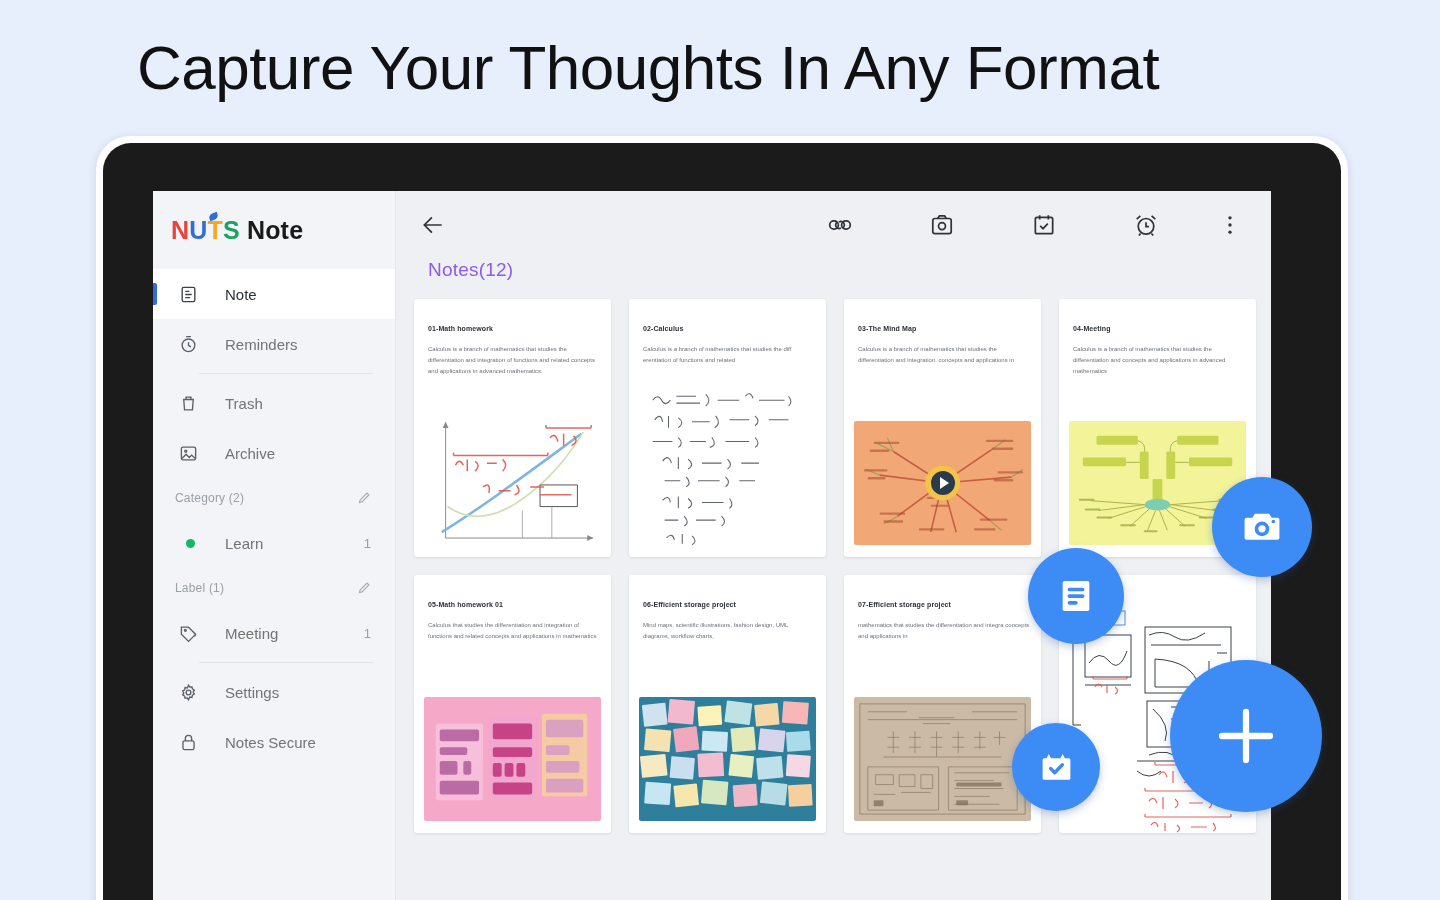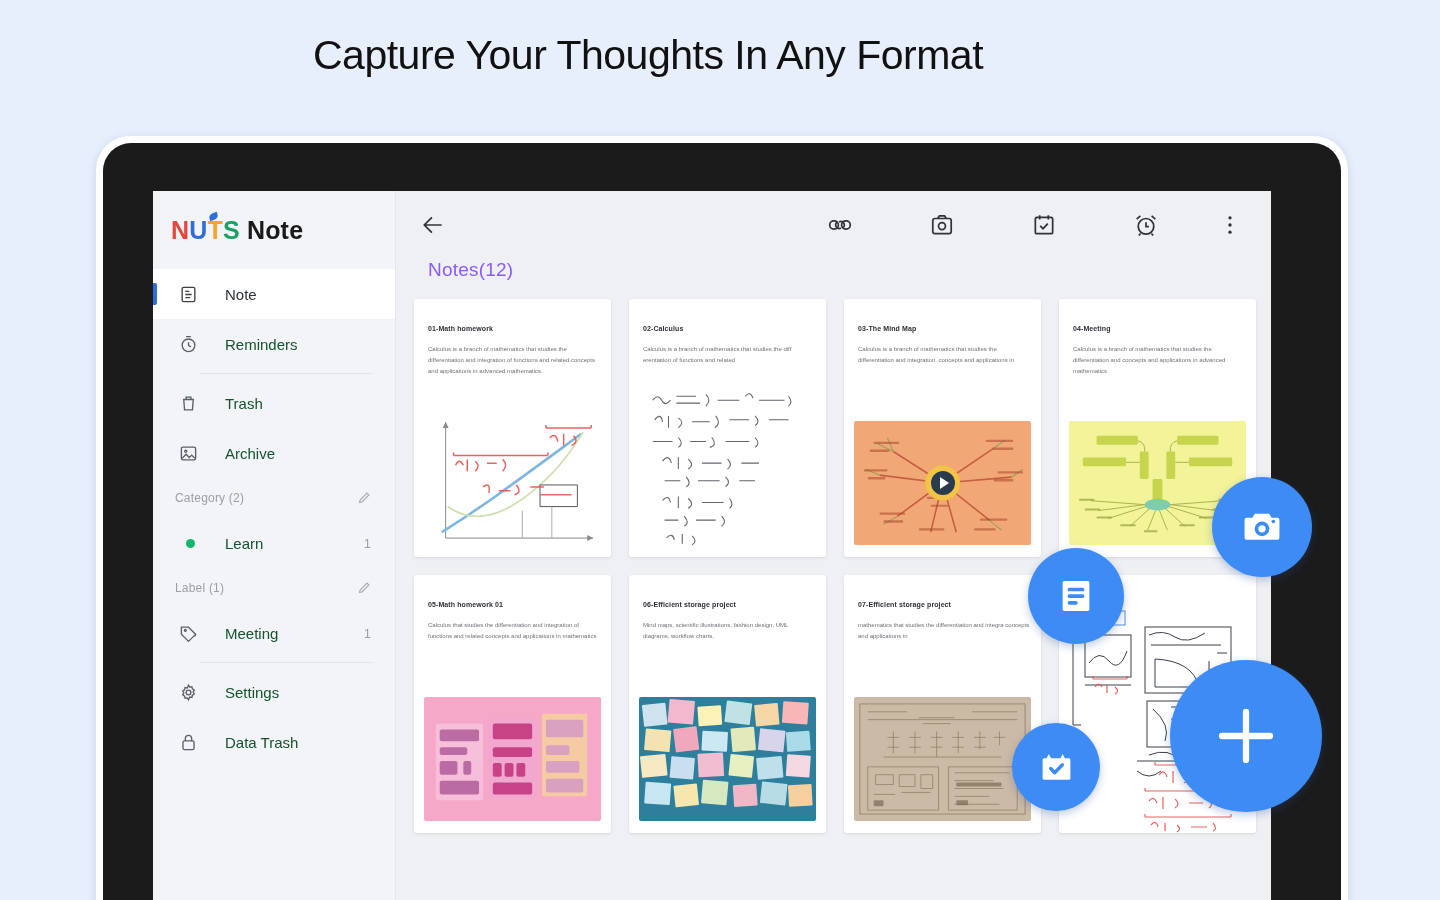--- a/index.html
+++ b/index.html
@@ -8,21 +8,21 @@
     background: #e7effc;
     font-family: "Liberation Sans", sans-serif;
     overflow: hidden;
   }
   .page { position: relative; width: 1440px; height: 900px; background: #e7effc; }
 
   
   .headline {
     position: absolute; top: 32px; left: 0; width: 1296px;
     text-align: center;
-    font-size: 41px; font-weight: 400; letter-spacing: -0.5px;
+    font-size: 62px; font-weight: 400; letter-spacing: -0.5px;
     color: #111; font-family: "Liberation Sans", sans-serif;
     white-space: nowrap;
   }
 
   
   .tablet {
     position: absolute; left: 96px; top: 136px;
     width: 1252px; height: 790px;
     background: #ffffff;
     border-radius: 34px 34px 0 0;
@@ -70,21 +70,21 @@
     height: 50px; display: flex; align-items: center;
     padding-left: 24px; position: relative; cursor: pointer;
   }
   .nav-item.active { background: #ffffff; }
   .nav-item.active::before {
     content:""; position: absolute; left: 0; top: 14px;
     width: 4px; height: 22px; background: #2f6ddb; border-radius: 0 2px 2px 0;
   }
   .nav-icon { width: 22px; height: 22px; flex: 0 0 22px; display: flex; align-items: center; justify-content: center; }
   .nav-icon svg { width: 19px; height: 19px; }
-  .nav-label { margin-left: 26px; font-size: 15px; color: #14532d; }
+  .nav-label { margin-left: 26px; font-size: 15px; color: #737373; }
   .nav-item.active .nav-label { color: #2d3238; }
   .nav-count { margin-left: auto; margin-right: 24px; font-size: 13px; color: #9aa0a6; }
 
   .nav-sep { height: 1px; background: #e2e5e9; margin: 4px 22px 4px 46px; }
 
   .section-head {
     display: flex; align-items: center; height: 40px;
     padding: 0 22px 0 22px; font-size: 12px; color: #9aa0a6; letter-spacing: .2px;
   }
   .section-head .pencil { margin-left: auto; width: 16px; height: 16px; opacity: .55; }
@@ -274,21 +274,21 @@
             <span class="nav-label">Settings</span>
           </div>
 
           <div class="nav-item">
             <span class="nav-icon">
               <svg viewBox="0 0 24 24" fill="none" stroke="#5a6068" stroke-width="1.7">
                   <rect x="5" y="10" width="14" height="11" rx="2"></rect>
                   <path d="M8 10V7a4 4 0 018 0v3"></path>
                 </svg>
             </span>
-            <span class="nav-label">Data Trash</span>
+            <span class="nav-label">Notes Secure</span>
           </div>
         </div>
 
         <div class="content">
 
           <div class="topbar">
             <span class="tb-icon">
               <svg viewBox="0 0 24 24" fill="none" stroke="#2f343a" stroke-width="1.6">
                   <path d="M20 12H4M11 5l-7 7 7 7"></path>
                 </svg>

